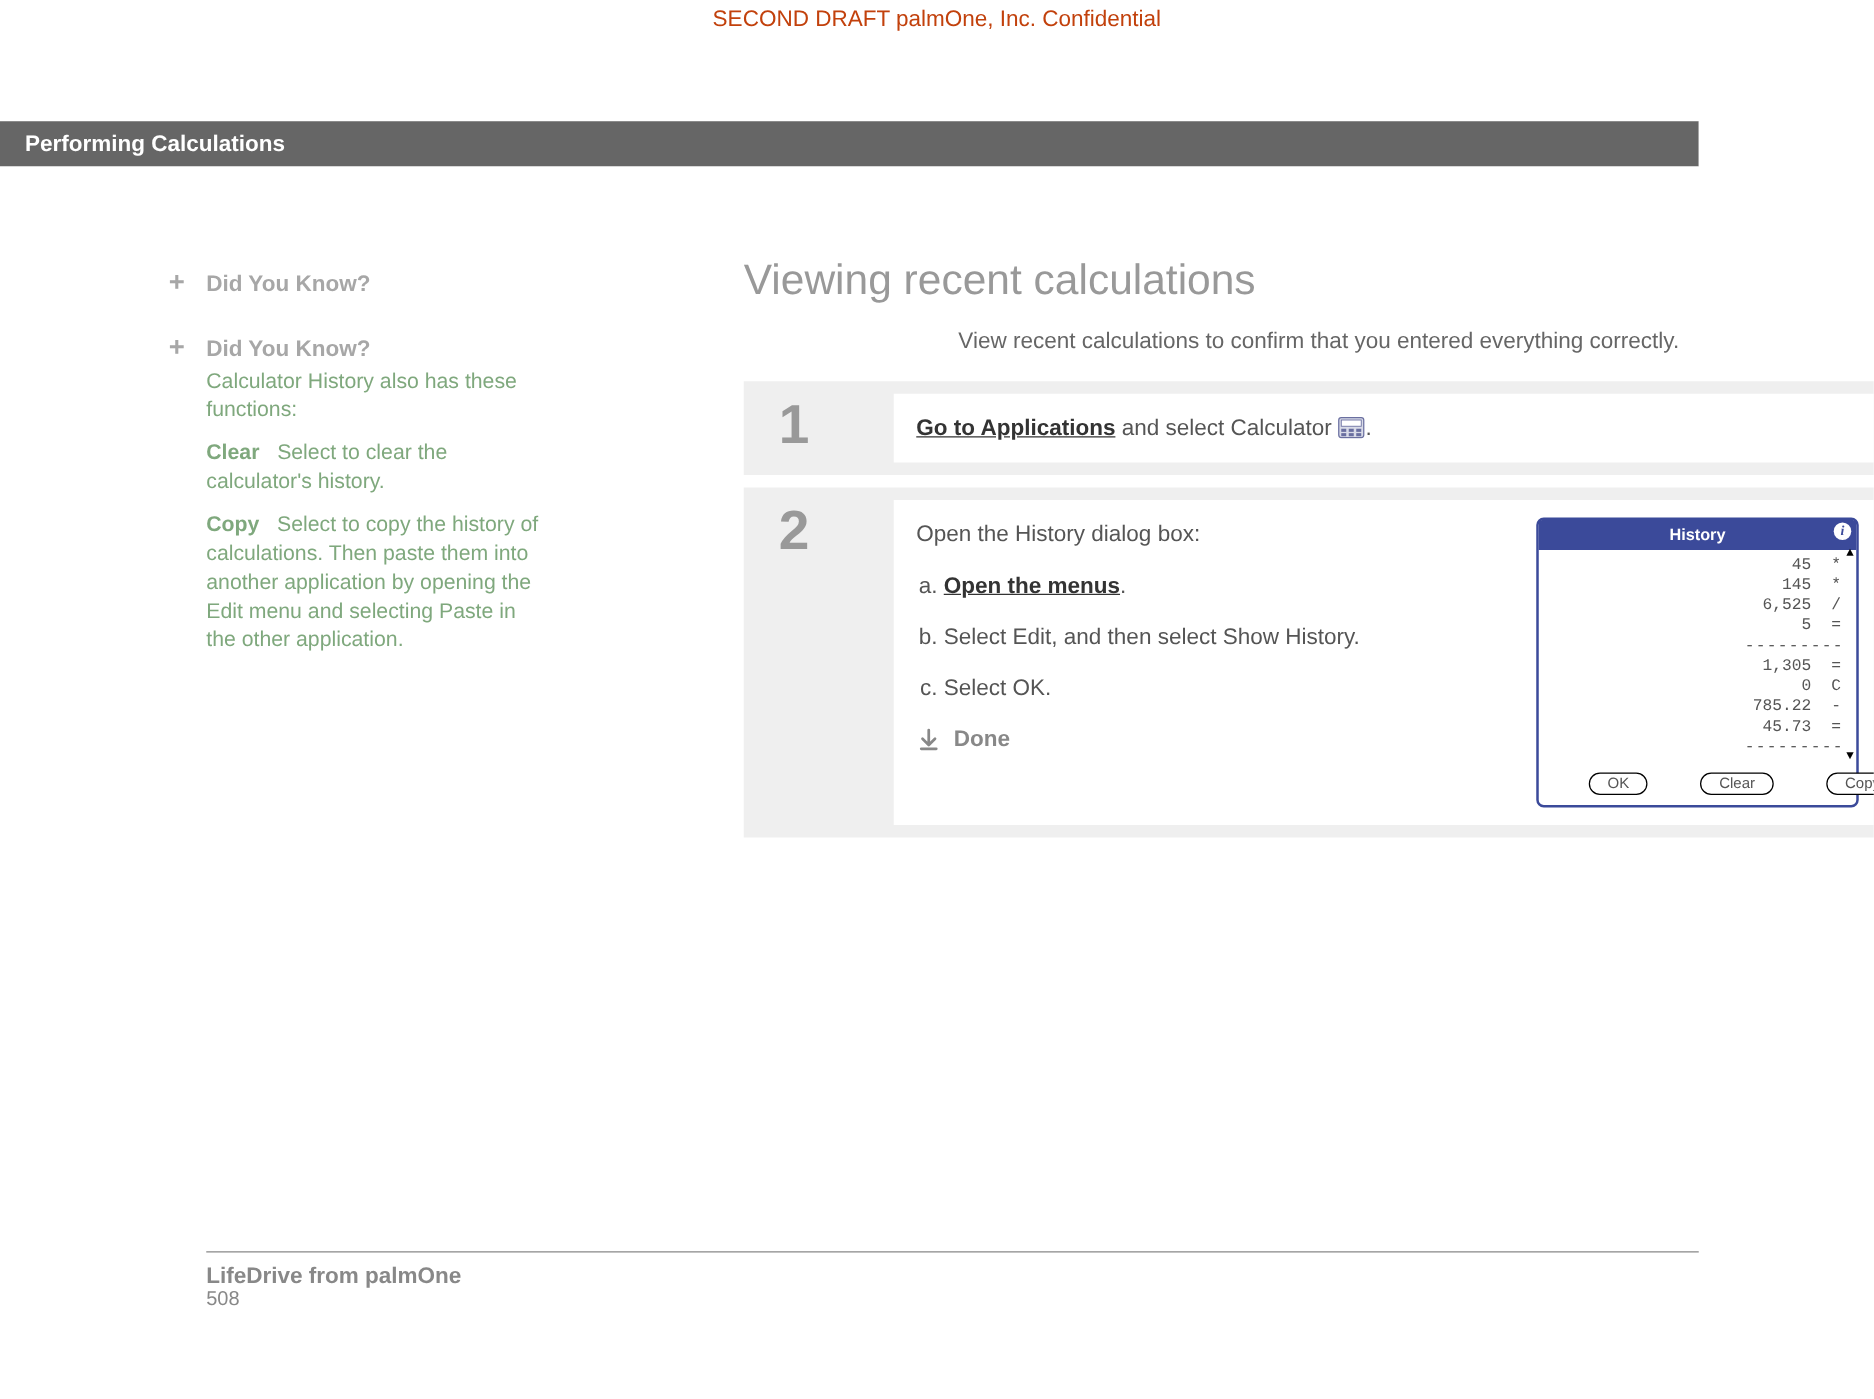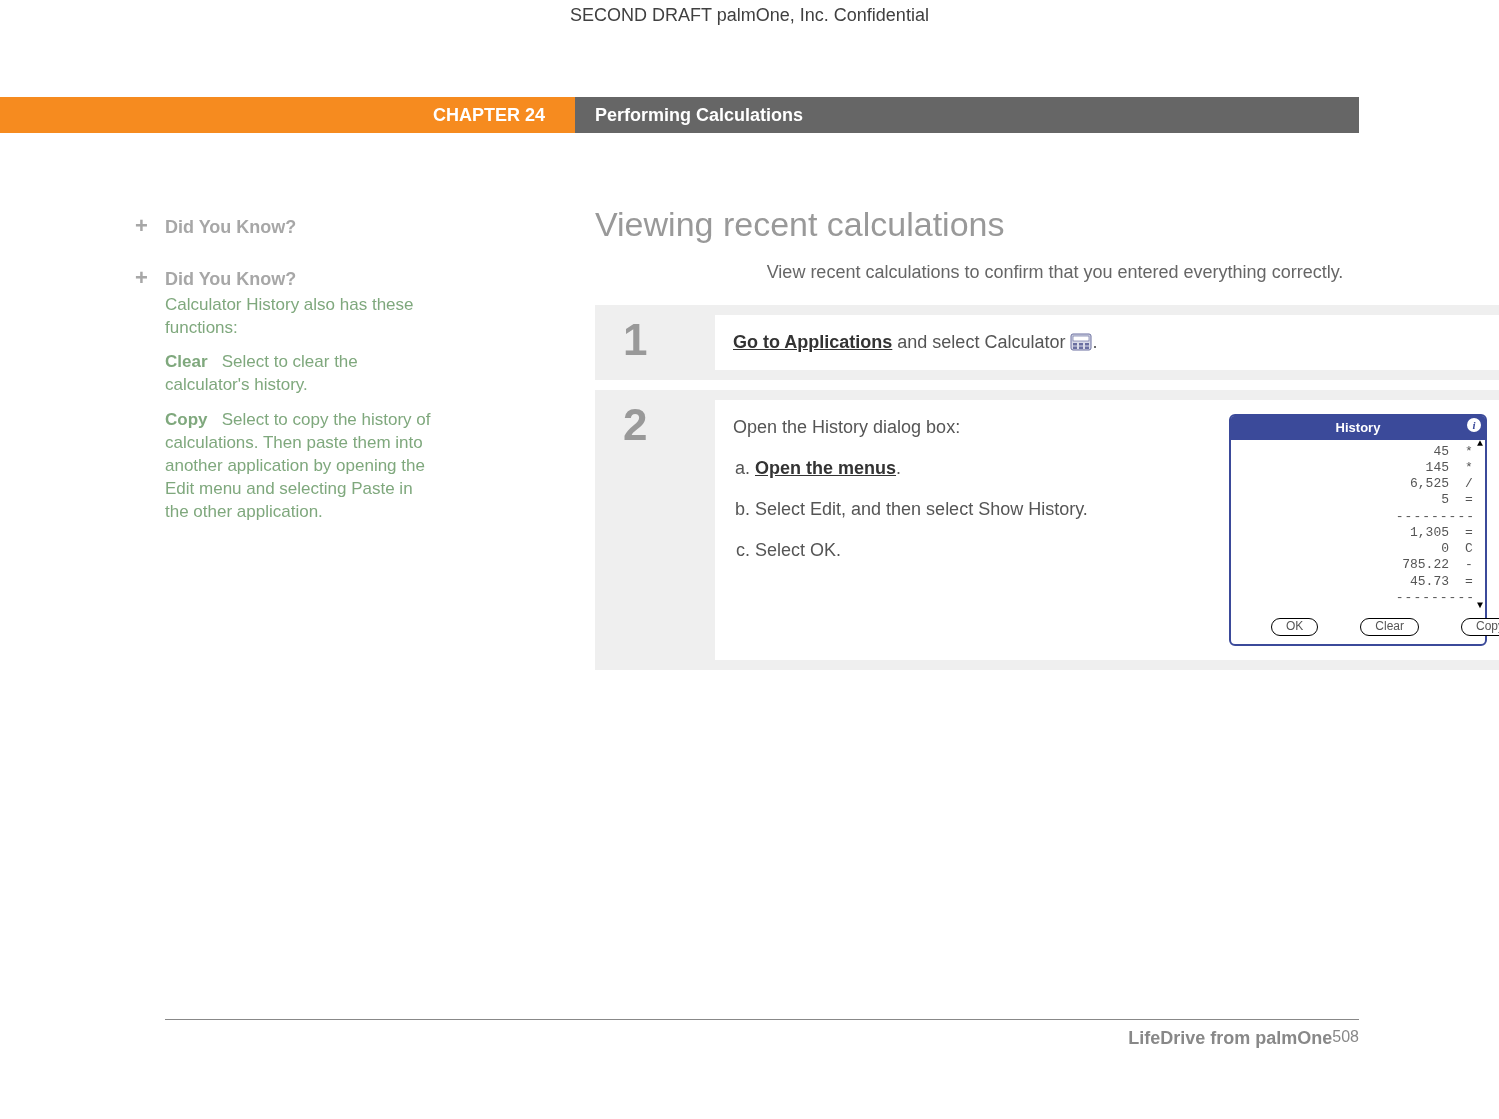--- a/index.html
+++ b/index.html
@@ -9,21 +9,21 @@
     width: 1499px;
     height: 1119px;
     position: relative;
     color: #333;
   }
   .watermark {
     position: absolute;
     top: 5px;
     left: 0; right: 0;
     text-align: center;
-    color: #404040;
+    color: #c2410c;
     font-size: 18px;
   }
   .header-bar {
     position: absolute;
     top: 97px;
     left: 0; right: 0;
     height: 36px;
     display: flex;
   }
   .header-orange {
@@ -203,30 +203,30 @@
     left: 165px;
     right: 140px;
     bottom: 70px;
     border-top: 1px solid #888;
     padding-top: 8px;
     display: flex;
     justify-content: flex-end;
     color: #888;
     font-size: 18px;
     font-weight: bold;
+    flex-direction: column;
   }
   .footer .page { font-weight: normal; font-size: 16px; }
 </style>
 </head>
 <body>
 
 <div class="watermark">SECOND DRAFT palmOne, Inc.  Confidential</div>
 
 <div class="header-bar">
-  <div class="header-orange">CHAPTER 24</div>
   <div class="header-gray">Performing Calculations</div>
   <div class="header-gray-trail"></div>
 </div>
 
 <aside class="sidebar">
   <div class="tip">
     <div class="tip-plus">+</div>
     <div class="tip-title">Did You Know?</div>
   </div>
   <div class="tip">
@@ -272,20 +272,28 @@
   <div class="step">
     <div class="step-num">2</div>
     <div class="step-body">
       <div class="step-text">
         <div>Open the History dialog box:</div>
         <ol class="sublist">
           <li><span class="step-link">Open the menus</span><span>.</span></li>
           <li>Select Edit, and then select Show History.</li>
           <li>Select OK.</li>
         </ol>
+        <div class="done-row">
+          <span class="done-icon">
+            <svg viewBox="0 0 20 20">
+                <path d="M10 2 V14 M5 9 L10 14 L15 9 M4 17 H16" fill="none" stroke="#888" stroke-width="2.2" stroke-linecap="round" stroke-linejoin="round"></path>
+              </svg>
+          </span>
+          <span>Done</span>
+        </div>
       </div>
 
       <div class="history-shot">
         <div class="hist-title">
           <span>History</span>
           <span class="hist-info">i</span>
         </div>
         <div class="hist-body">
           <span class="hist-arrows" style="top:22px">▲</span>
           <div class="hist-row">

